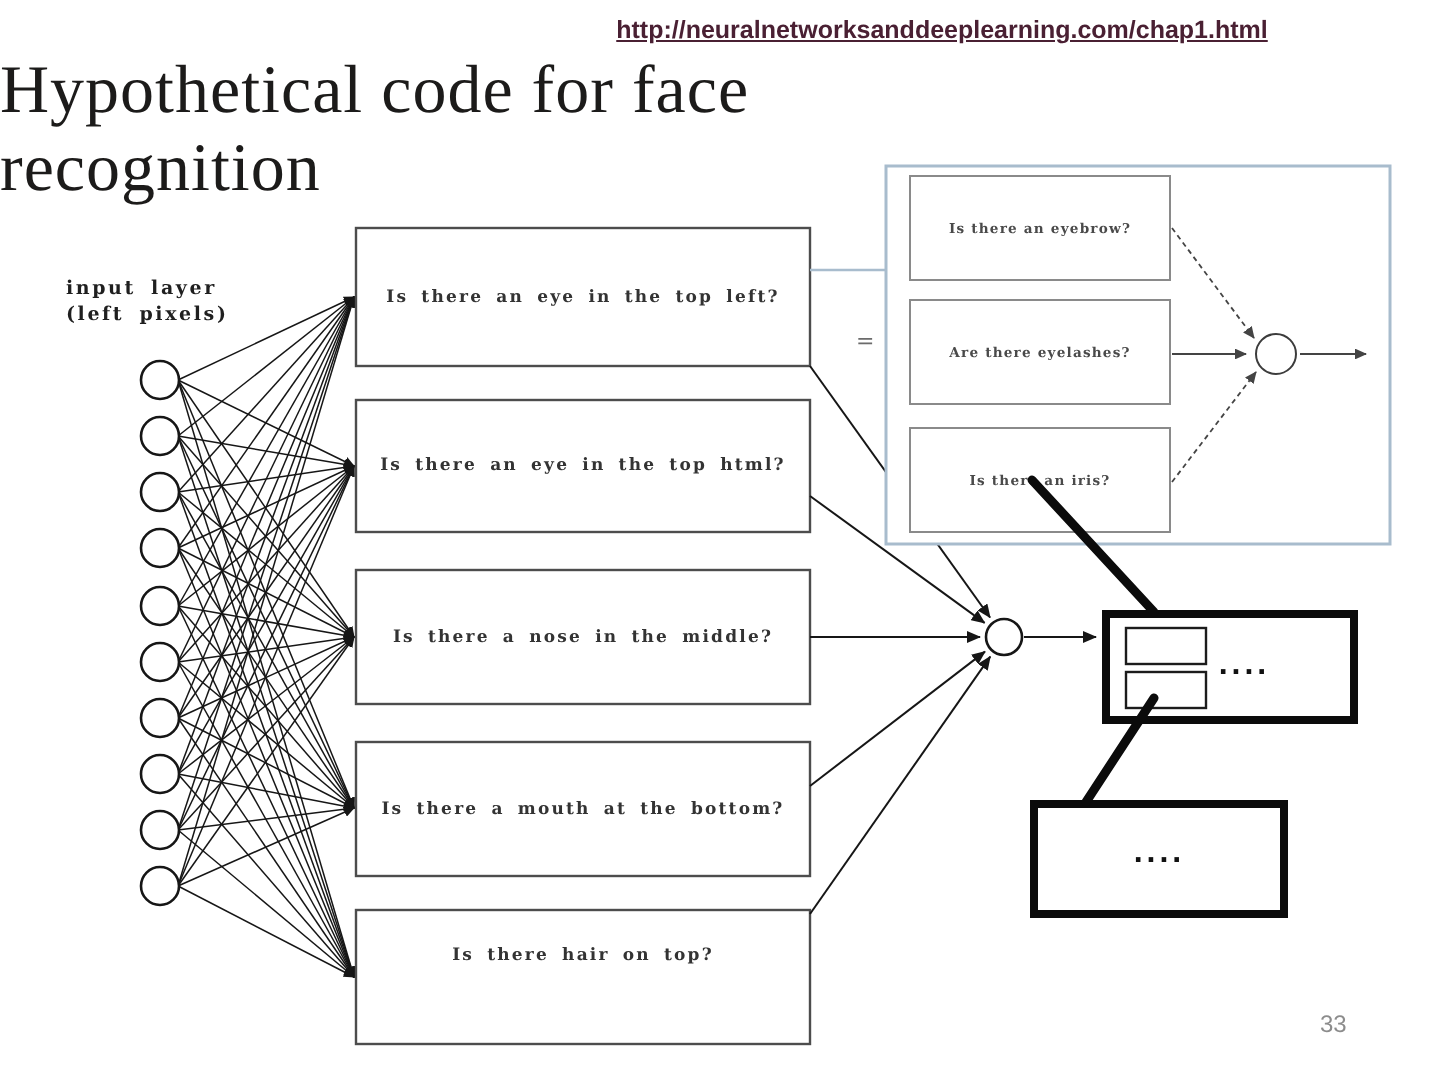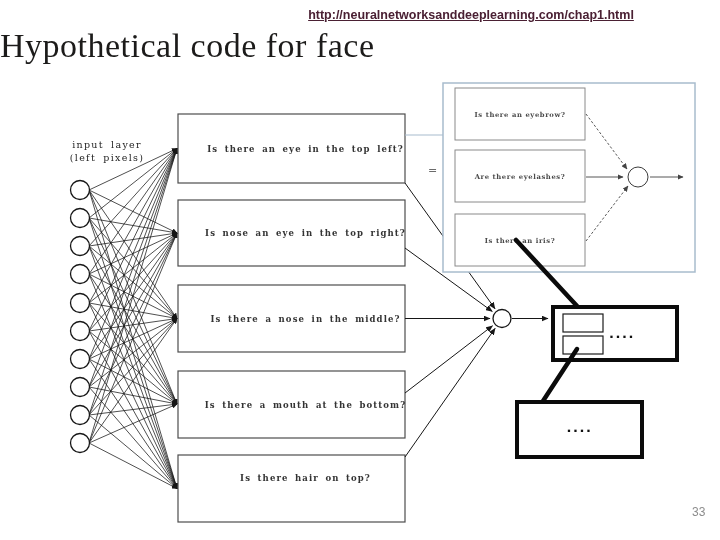--- a/index.html
+++ b/index.html
@@ -10,46 +10,47 @@
   #diagram-svg{position:absolute;left:0;top:0;z-index:2;}
   #overlay{position:absolute;inset:0;z-index:3;pointer-events:none;}
   #overlay .pe{pointer-events:auto;}
 
   .url{position:absolute;left:451px;top:8px;transform:translateX(-50%);white-space:nowrap;
        font-size:12.5px;font-weight:bold;text-decoration:underline;
        color:var(--hyperlink,#4a2033);margin-left:20px;}
   .title{position:absolute;left:0;right:0;top:26px;text-align:left;
          font-family:"Liberation Serif",serif;font-size:34px;line-height:39px;
          letter-spacing:0.5px;color:var(--title,#1c1b1a);}
-  .input-label{position:absolute;left:33px;top:138px;width:148px;text-align:center;
-         font-family:"DejaVu Serif",serif;font-weight:normal;font-size:9.5px;
+  .input-label{position:absolute;left:33px;top:138px;width:148px;
+         font-family:"DejaVu Serif",serif;font-weight:bold;font-size:9.5px;
          letter-spacing:1.3px;word-spacing:3px;line-height:13px;color:#1f1f1f;}
   .qlabel{position:absolute;left:178px;width:227px;display:flex;align-items:center;
          justify-content:center;text-align:center;font-family:"DejaVu Serif",serif;
-         font-weight:bold;font-size:8.5px;letter-spacing:1.1px;word-spacing:2.5px;color:#333;padding-left:14px;}
+         font-weight:bold;font-size:8.5px;letter-spacing:1.1px;word-spacing:2.5px;color:#333;}
   .equals{position:absolute;left:428px;top:164px;font-family:"DejaVu Serif",serif;
          font-size:11px;color:#6b6b6b;}
   .dots1{position:absolute;left:600px;top:324px;width:44px;height:18px;display:flex;
          align-items:center;justify-content:center;font-family:"DejaVu Sans",sans-serif;
          font-weight:bold;font-size:13px;letter-spacing:1.5px;color:#111;}
   .dots2{position:absolute;left:517px;top:416px;width:125px;height:22px;display:flex;
          align-items:center;justify-content:center;font-family:"DejaVu Sans",sans-serif;
          font-weight:bold;font-size:13px;letter-spacing:1.5px;color:#111;}
-  .pagenum{position:absolute;left:692px;top:505px;font-size:12px;color:#8c8c8c;text-align:center;}
+  .pagenum{position:absolute;left:660px;top:505px;font-size:12px;color:#8c8c8c;text-align:center;}
   .subq{font-family:"DejaVu Serif",serif;font-weight:bold;font-size:6.8px;
         letter-spacing:0.6px;fill:#4a4a4a;text-anchor:middle;}
 </style>
 </head>
 <body>
 
 <div id="slide">
 
   <div id="title-layer">
     <div class="title">
       <div>Hypothetical code for face</div>
+      <div>recognition</div>
     </div>
   </div>
 
   <svg id="diagram-svg" width="720" height="540" viewBox="0 0 720 540">
     <defs>
       <marker id="mk-small" markerUnits="userSpaceOnUse" markerWidth="5.5" markerHeight="5" refX="5" refY="2.5" orient="auto">
           <path d="M0,0 L5.5,2.5 L0,5 Z" fill="#161616"></path>
         </marker>
       <marker id="mk-black" markerUnits="userSpaceOnUse" markerWidth="7" markerHeight="6" refX="6.5" refY="3" orient="auto">
           <path d="M0,0 L7,3 L0,6 Z" fill="#161616"></path>
@@ -167,21 +168,21 @@
       </g>
   </svg>
 
   <div id="overlay">
     <a class="url pe" href="#">http://neuralnetworksanddeeplearning.com/chap1.html</a>
     <div class="input-label">
       <div>input layer</div>
       <div>(left pixels)</div>
     </div>
     <div class="qlabel" style="top:114px;height:69px">Is there an eye in the top left?</div>
-    <div class="qlabel" style="top:200px;height:66px">Is nose an eye in the top right?</div>
+    <div class="qlabel" style="top:200px;height:66px">Is there an eye in the top html?</div>
     <div class="qlabel" style="top:371px;height:67px">Is there a mouth at the bottom?</div>
     <div class="qlabel" style="top:285px;height:67px">Is there a nose in the middle?</div>
     <div class="qlabel" style="top:444px;height:67px">Is there hair on top?</div>
     <div class="equals">=</div>
     <div class="dots1">....</div>
     <div class="dots2">....</div>
     <div class="pagenum">33</div>
   </div>
 </div>
 

